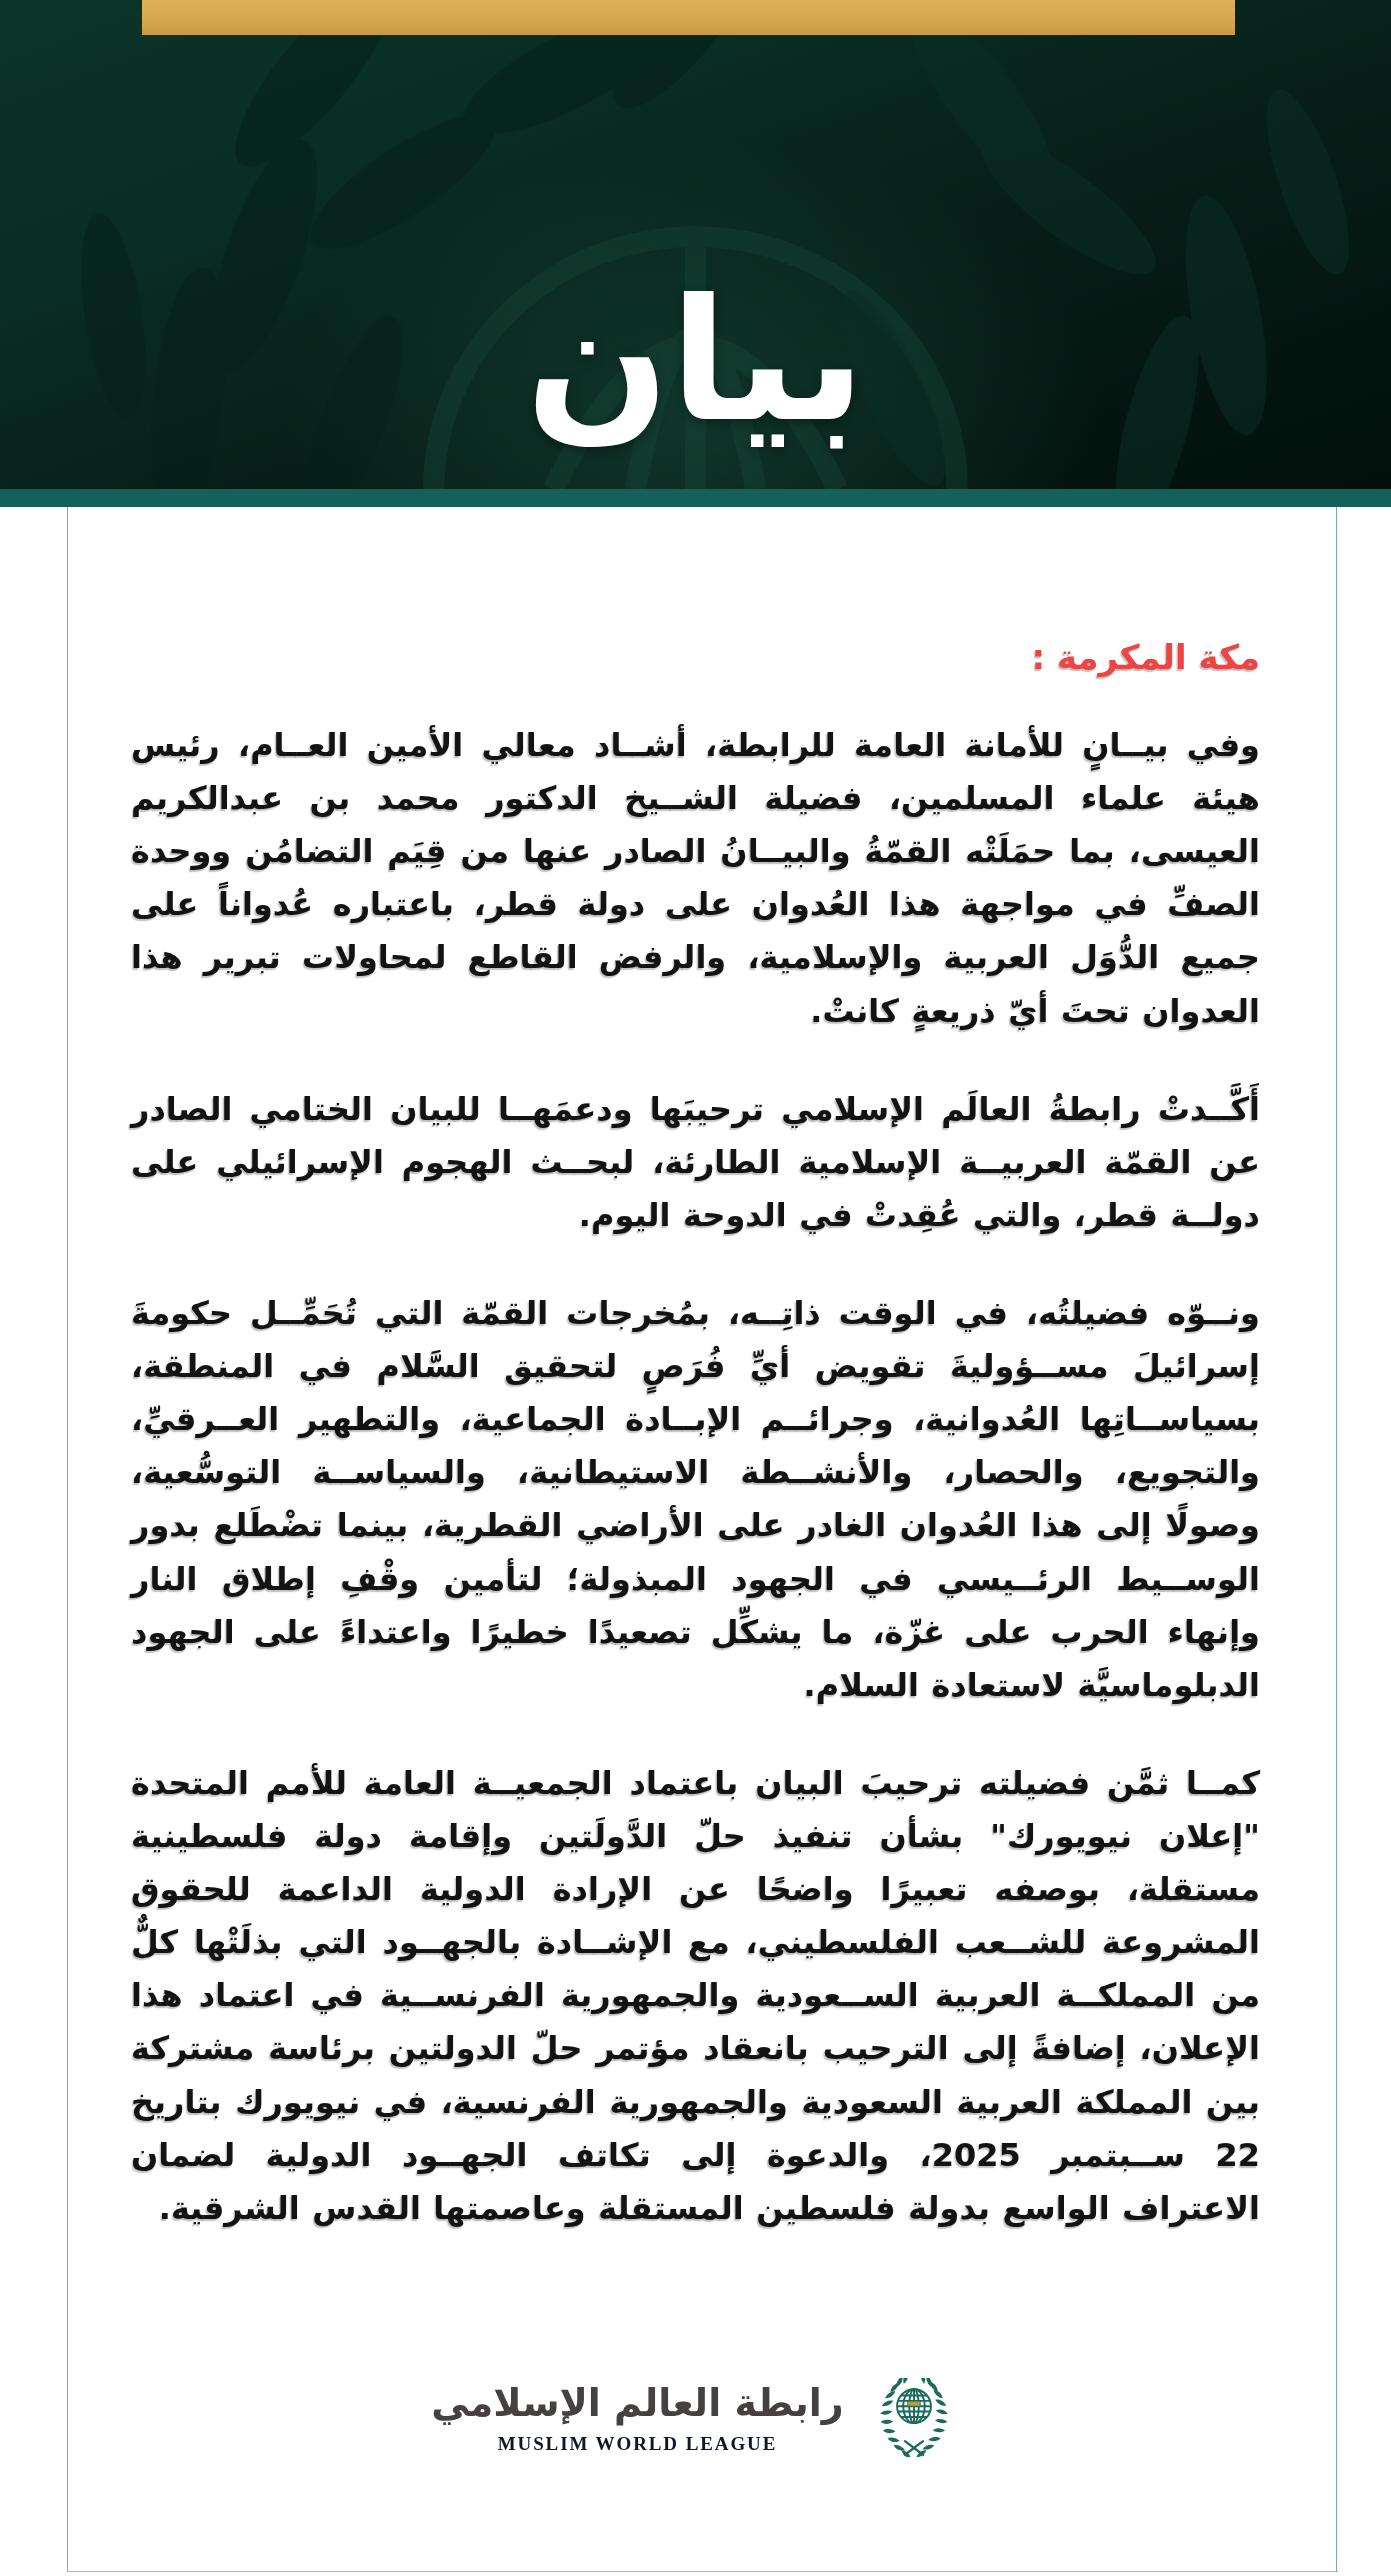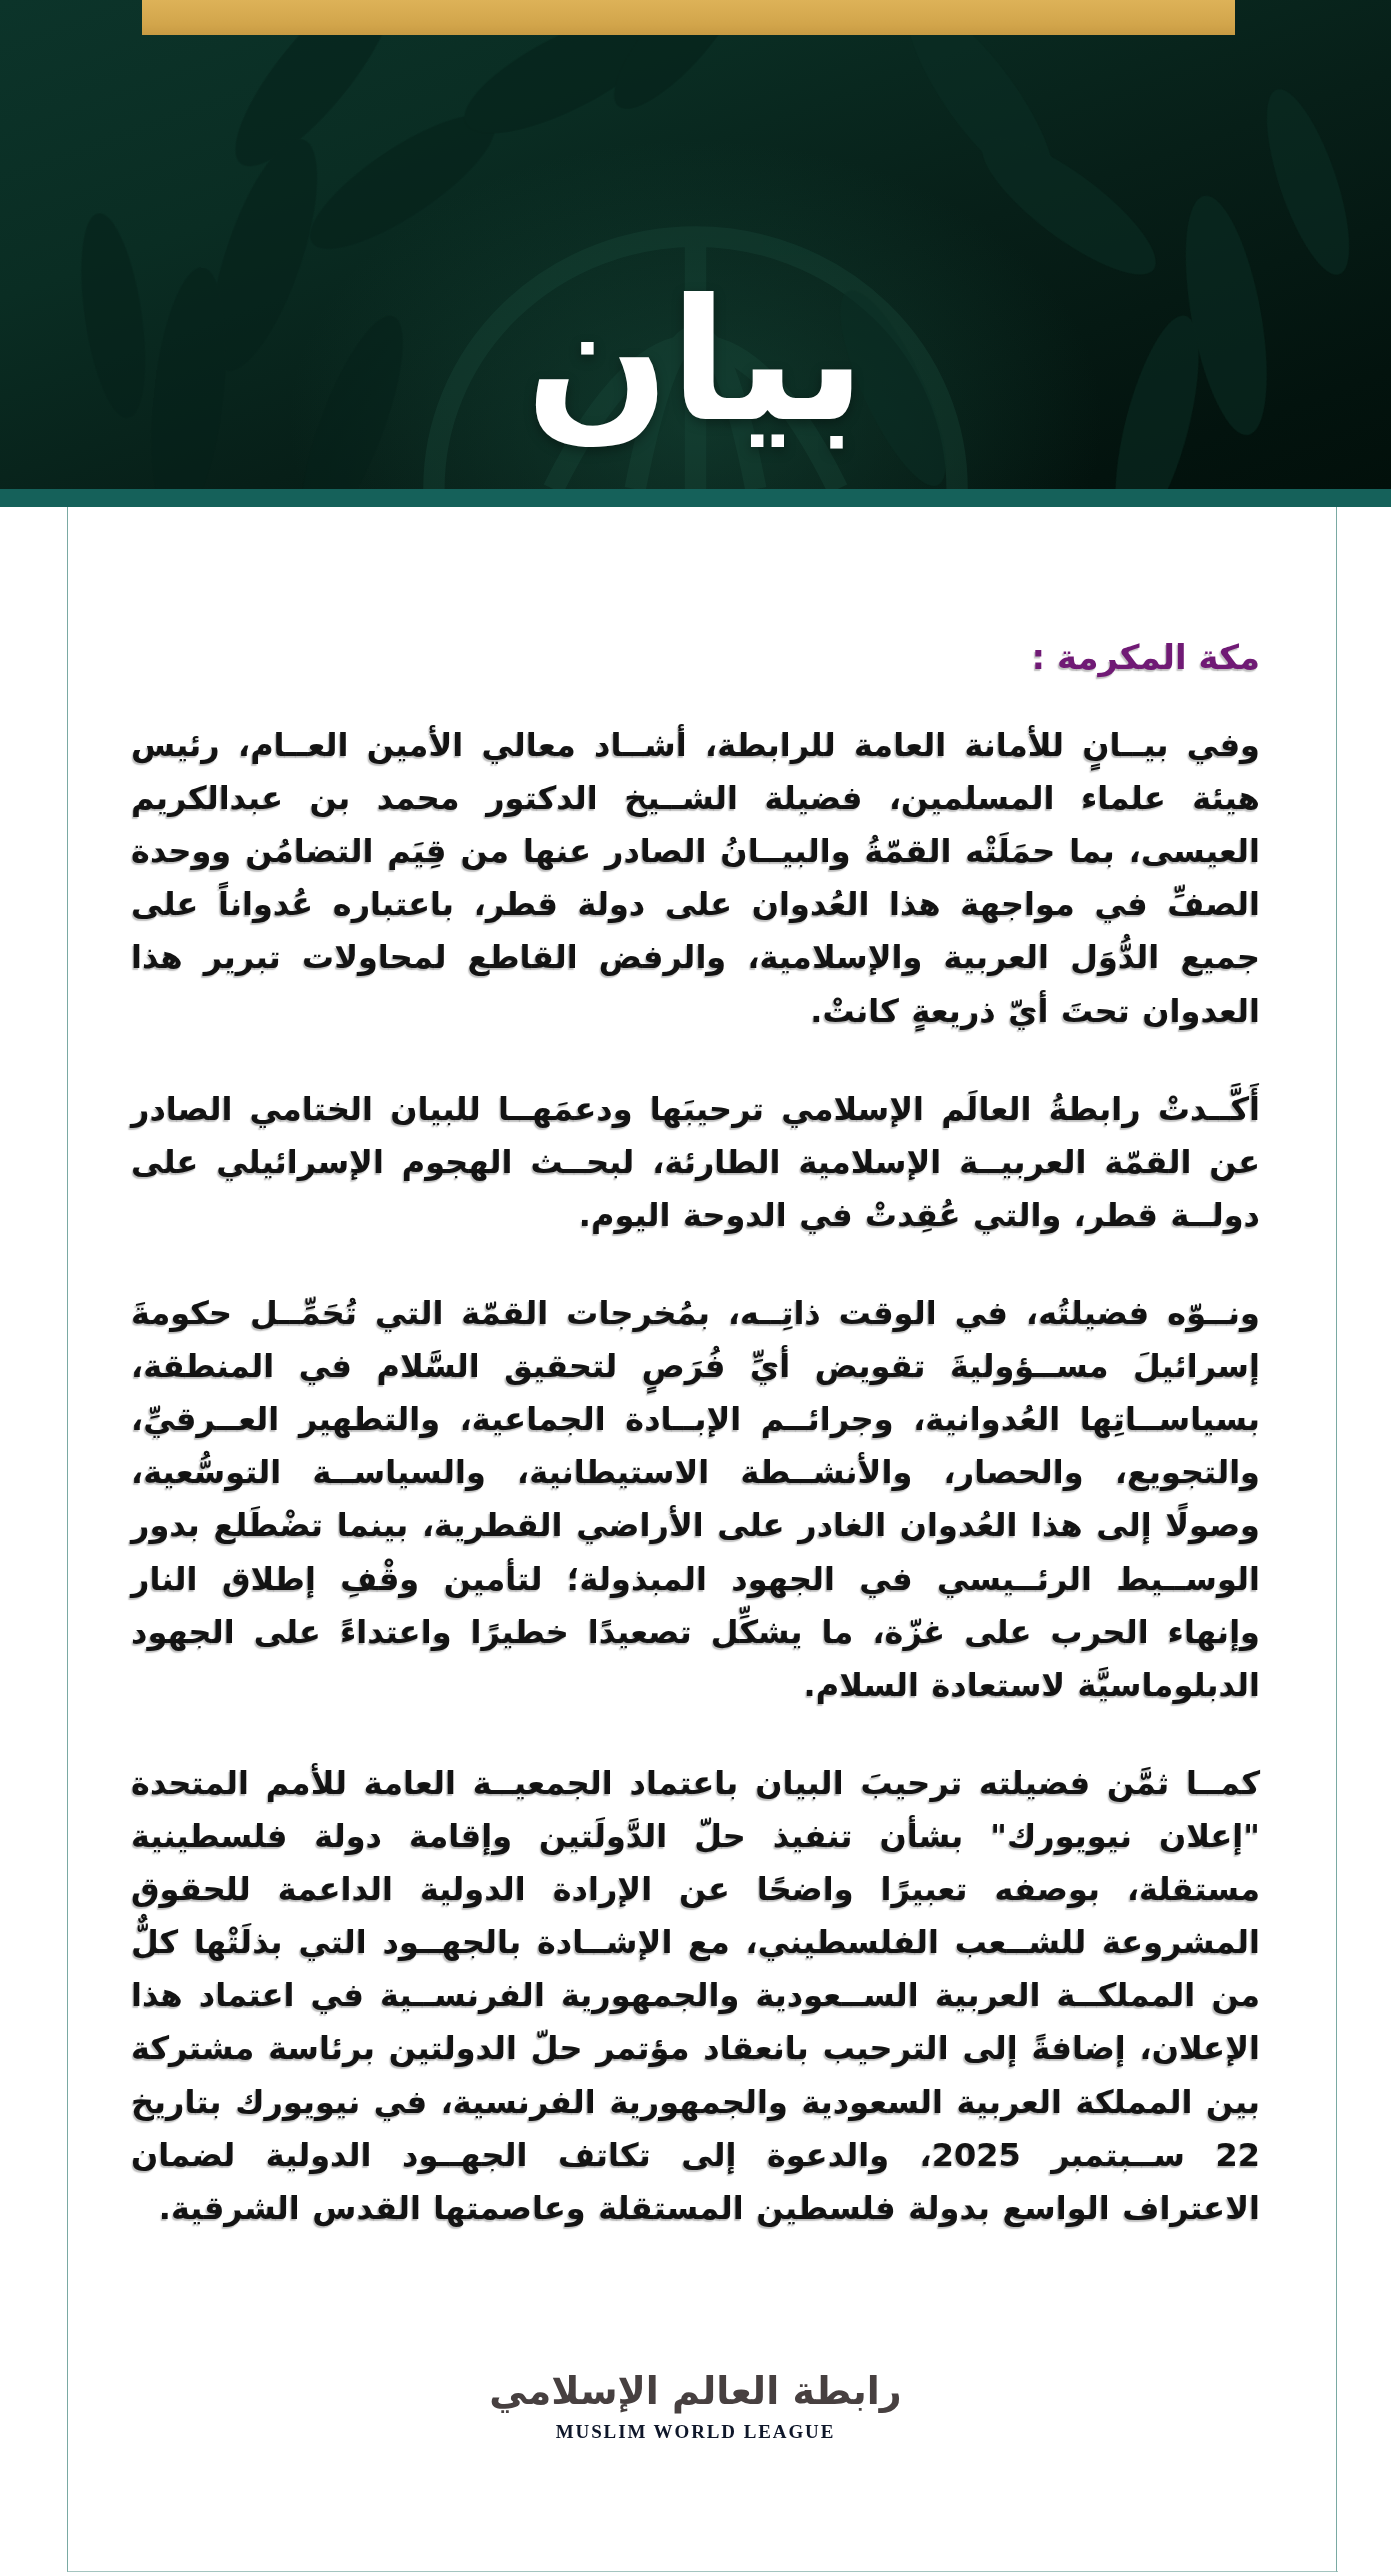--- a/index.html
+++ b/index.html
@@ -23,29 +23,29 @@
   
   .card-border-v{position:absolute;top:507px;width:1.3px;height:2065px;background:#4e8d84;opacity:.75;}
   .card-border-left{left:67px;}
   .card-border-right{left:1336px;}
   .card-border-bottom{position:absolute;top:2571px;left:67px;width:1271px;height:1.3px;
                       background:#8fb7b0;opacity:.8;}
 
   
   .content{position:absolute;top:507px;left:0;width:1391px;box-sizing:border-box;
            padding:130px 131px 0 131px;direction:rtl;}
-  .location-heading{font-size:34px;font-weight:bold;color:#701a75;text-align:right;
+  .location-heading{font-size:34px;font-weight:bold;color:#ef4444;text-align:right;
                     margin:0 0 42px 0;text-shadow:-1.3px 1.9px 1.3px rgba(0,0,0,.25);}
   .doc-par{font-size:32px;font-weight:bold;color:#131313;line-height:1.66;
            text-align:justify;text-align-last:right;margin:0 0 45px 0;
            text-shadow:-1.3px 1.9px 1.3px rgba(0,0,0,.25);word-spacing:1.3px;}
 
   
   .logo-block{position:absolute;top:2370px;left:0;width:1391px;height:94px;
-              display:flex;flex-direction:column;align-items:center;justify-content:center;
+              display:flex;align-items:center;justify-content:center;
               gap:24px;direction:ltr;}
   .logo-text{display:flex;flex-direction:column;align-items:center;}
   .logo-ar{font-size:38px;font-weight:bold;color:#474040;line-height:1.3;
            font-family:"DejaVu Sans",sans-serif;}
   .logo-en{font-size:19px;font-weight:bold;color:#0f172a;letter-spacing:1.9px;
            font-family:"Liberation Serif","DejaVu Serif",serif;margin-top:5px;white-space:nowrap;}
   .emblem{width:92px;height:79px;}
 </style>
 </head>
 <body>

